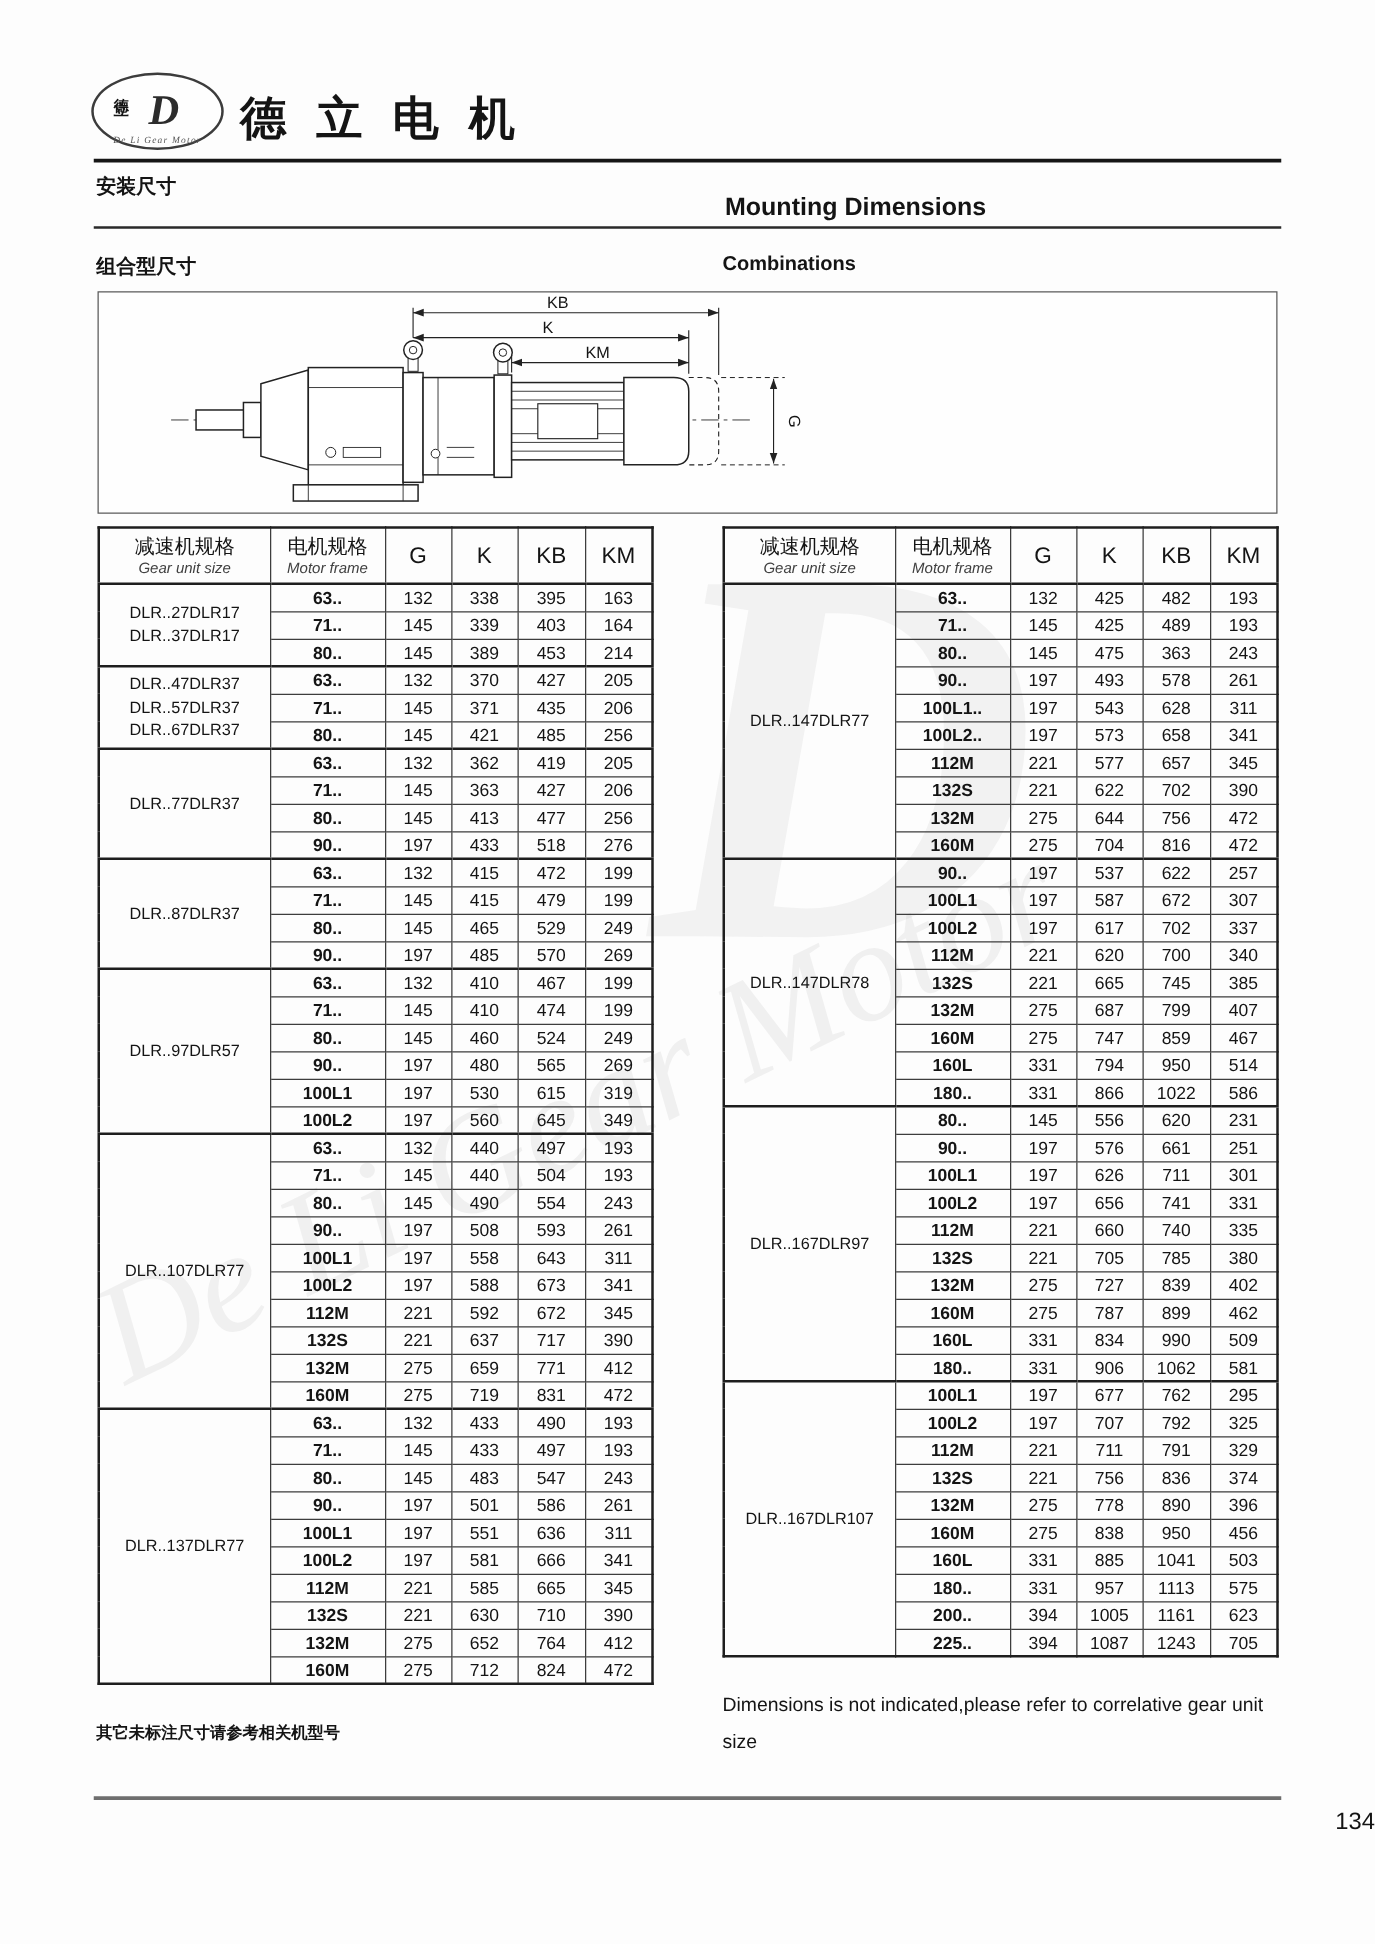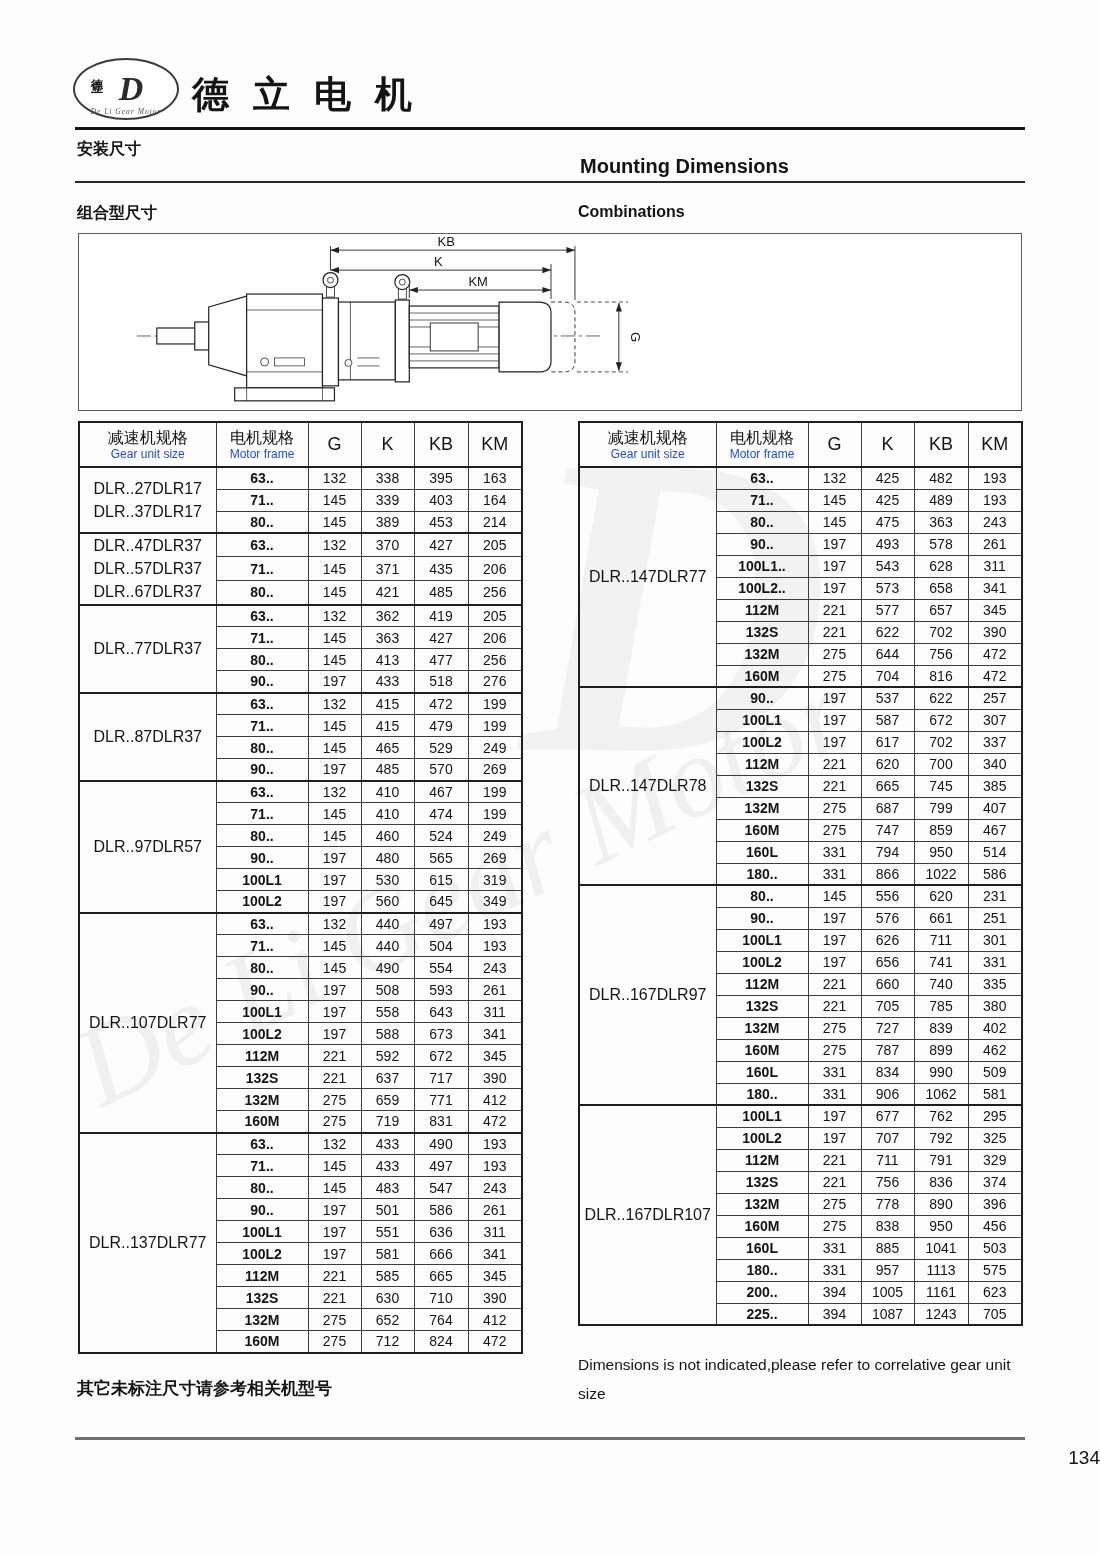--- a/index.html
+++ b/index.html
@@ -49,30 +49,30 @@
   .drawing-box { left:78px; top:233px; width:944px; height:178px;
     border:1px solid #5a5a5a; background:rgba(255,255,255,.35); }
 
   
   .dim-table { border-collapse:collapse; table-layout:fixed; width:443px; }
   .dim-table th,.dim-table td { border:1px solid #3d3d3d; padding:0 2px;
     text-align:center; vertical-align:middle; background:transparent; }
   .dim-table { border:2px solid #1e1e1e; }
   .dim-table thead th { height:45px; border-bottom:2px solid #1e1e1e; font-weight:400; }
   .cnh { font-size:16px; line-height:1.25; }
-  .enh { font-size:12px; line-height:1.15; color:#1d4ed8; }
+  .enh { font-size:12px; line-height:1.15; color:#404040;font-style:italic; }
   .dimh { font-size:18px; }
   .dim-table td { height:22px; font-size:14px; }
   .dim-table td.frame { font-weight:700; }
-  .dim-table td.glabel { font-size:16px; line-height:1.45; }
+  .dim-table td.glabel { font-size:13px; line-height:1.45; }
   .dim-table tr.gs td { border-top:2px solid #1e1e1e; }
   .tbl-left { left:78px; top:421px; }
   .tbl-right { left:578px; top:421px; }
 
-  .note-cn { left:77px; top:1377px; font-size:17px; font-weight:700; }
+  .note-cn { left:77px; top:1377px; font-size:13px; font-weight:700; }
   .note-en { left:578px; top:1351px; width:447px; font-size:15.5px; line-height:1.85; }
 
   .rule-bottom { left:75px; top:1437px; width:950px; height:3px; background:#6e6e6e; }
   .page-num { left:0; top:1447px; width:100%; text-align:right; font-size:19px; }
 
   svg text { font-family:"Liberation Sans","DejaVu Sans",sans-serif; }
 </style>
 </head>
 <body>
 

